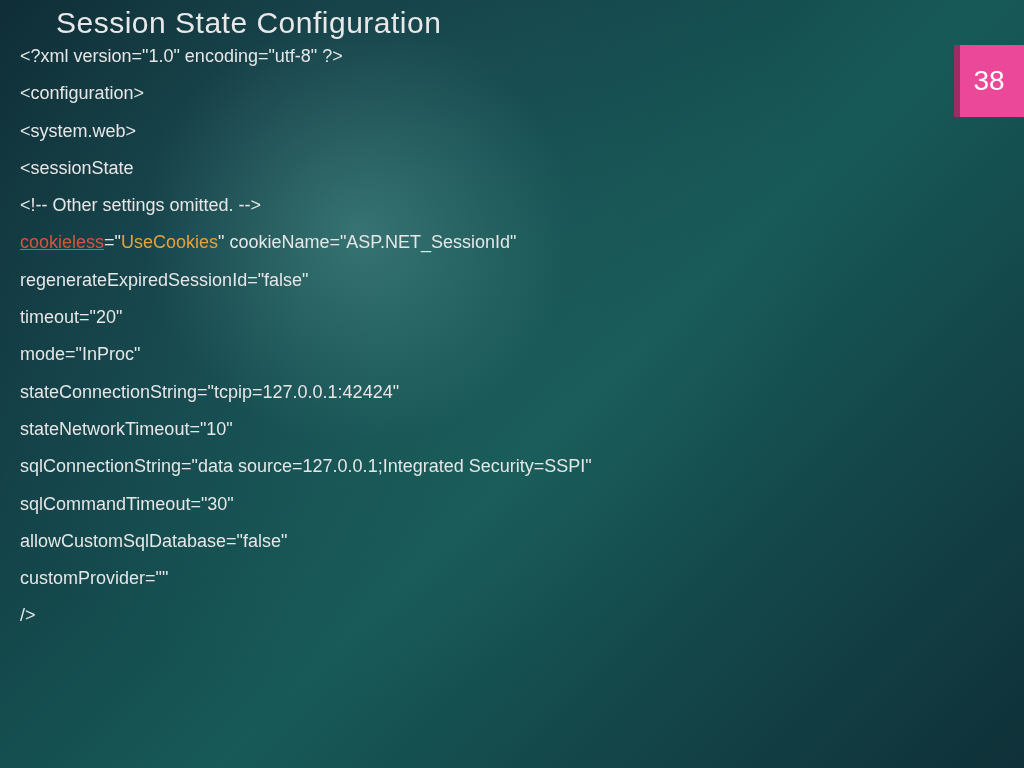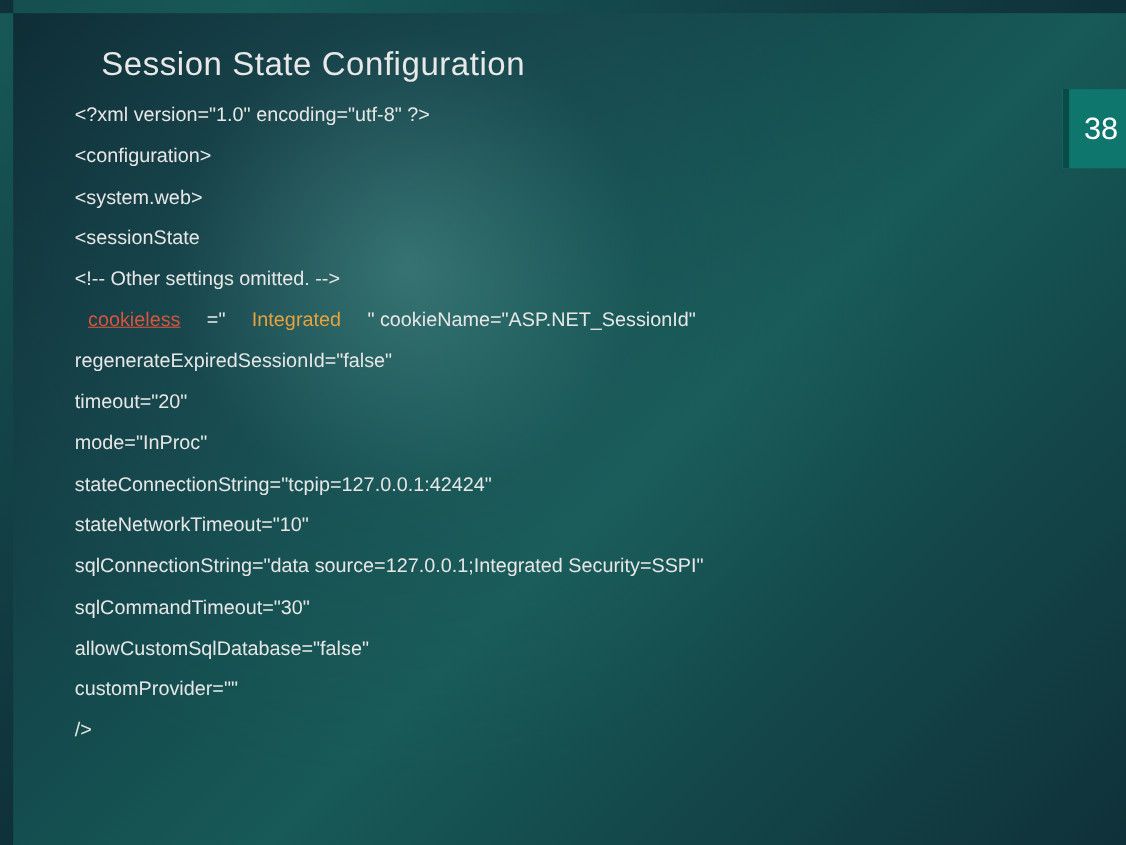--- a/index.html
+++ b/index.html
@@ -1,32 +1,32 @@
 <!DOCTYPE html>
 <html><head>
 <meta charset="utf-8">
 <style>
-  * { margin: 12px; padding: 0; box-sizing: border-box; }
+  * { margin: 0; padding: 0; box-sizing: border-box; }
   html, body { width: 1024px; height: 768px; overflow: hidden; }
   body {
     font-family: "Century Gothic", "Segoe UI", sans-serif;
     font-weight: 300;
     color: #e6e6e6;
     background:
       radial-gradient(circle at 35% 30%, rgba(120,200,190,0.35) 0%, rgba(50,120,120,0.15) 25%, rgba(0,0,0,0) 55%),
       linear-gradient(135deg, #0e2b34 0%, #123a42 20%, #144a4d 38%, #175a57 55%, #14494b 72%, #0f3038 100%);
     position: relative;
   }
   .page-number {
     position: absolute;
     top: 45px;
     right: 0;
     width: 70px;
     height: 72px;
-    background: #0f766e;
+    background: #ec4899;
     color: #ffffff;
     display: flex;
     align-items: center;
     justify-content: center;
     font-size: 28px;
     font-weight: 300;
     box-shadow: 6px 0 0 rgba(0,0,0,0.35) inset;
   }
   .slide-title {
     position: absolute;
@@ -61,21 +61,21 @@
 
 <div class="slide-title">Session State Configuration</div>
 
 <div class="content">
   <div class="line">&lt;?xml version="1.0" encoding="utf-8" ?&gt;</div>
   <div class="line">&lt;configuration&gt;</div>
   <div class="line">&lt;system.web&gt;</div>
   <div class="line">&lt;sessionState</div>
   <div class="line">&lt;!-- Other settings omitted. --&gt;</div>
   <div class="line">
-    <span class="hl-red">cookieless</span><span>="</span><span class="hl-amber">Integrated</span><span>" cookieName="ASP.NET_SessionId"</span>
+    <span class="hl-red">cookieless</span><span>="</span><span class="hl-amber">UseCookies</span><span>" cookieName="ASP.NET_SessionId"</span>
   </div>
   <div class="line">regenerateExpiredSessionId="false"</div>
   <div class="line">timeout="20"</div>
   <div class="line">mode="InProc"</div>
   <div class="line">stateConnectionString="tcpip=127.0.0.1:42424"</div>
   <div class="line">stateNetworkTimeout="10"</div>
   <div class="line">sqlConnectionString="data source=127.0.0.1;Integrated Security=SSPI"</div>
   <div class="line">sqlCommandTimeout="30"</div>
   <div class="line">allowCustomSqlDatabase="false"</div>
   <div class="line">customProvider=""</div>

